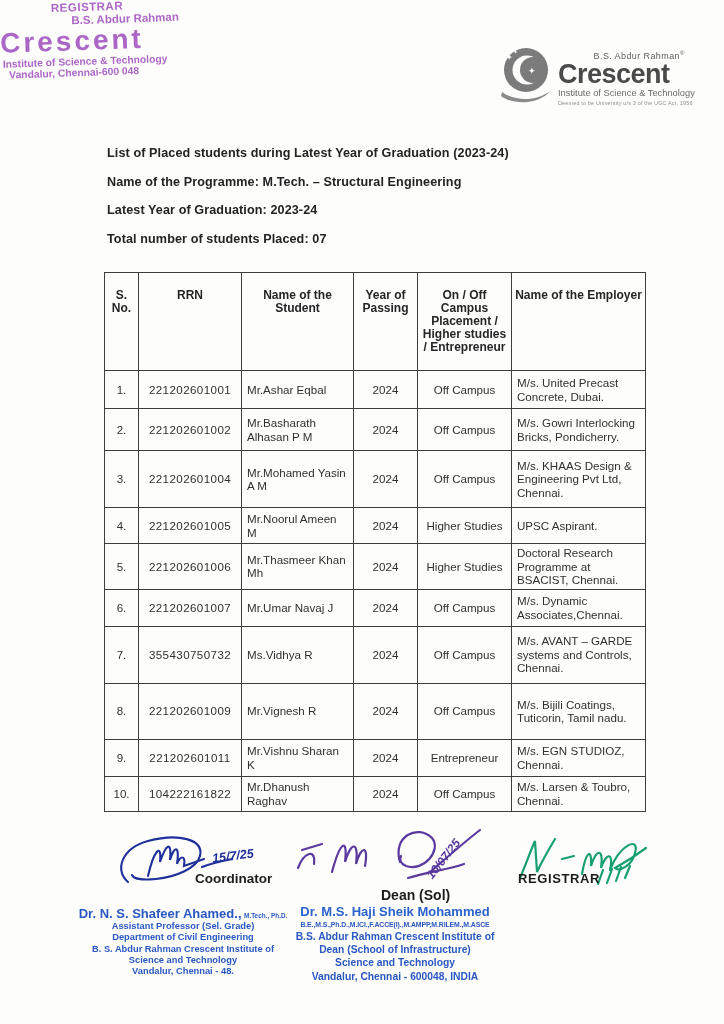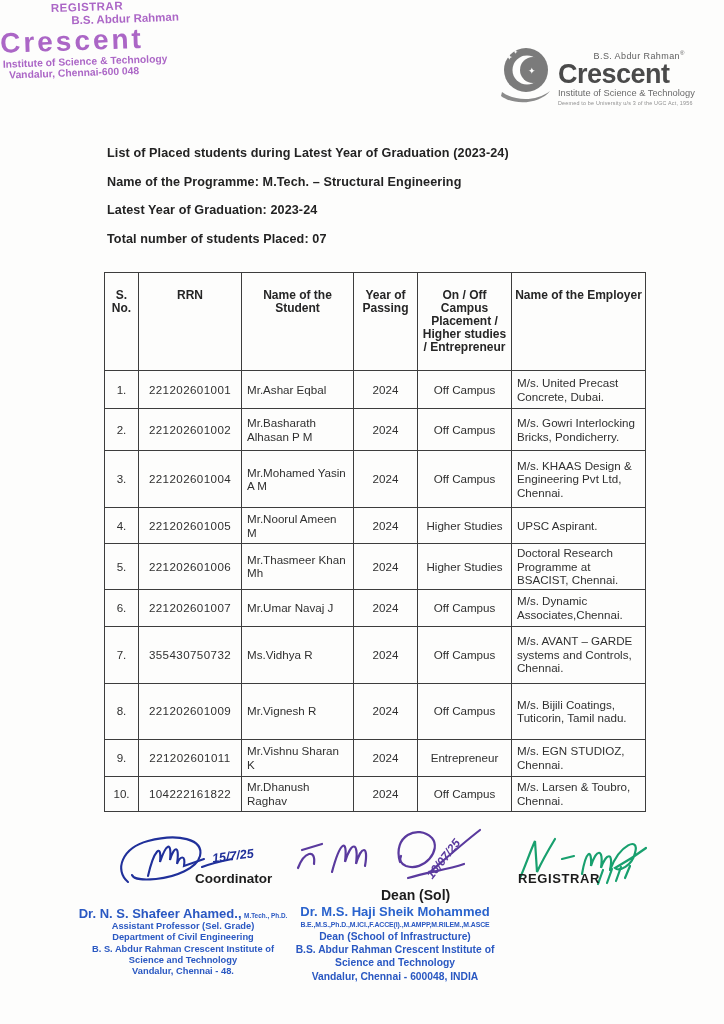--- a/index.html
+++ b/index.html
@@ -210,22 +210,22 @@
       <path d="M112,42 C104,16 130,4 144,18 C154,30 136,52 118,46 C113,44 111,40 113,36"></path>
       <path d="M142,52 C156,40 174,24 192,10"></path>
       <path d="M120,58 C140,52 158,50 176,44"></path>
     </g>
   </svg>
   <div class="sig-date" style="left:420px;top:852px;color:#5a3a9e;transform:rotate(-52deg);font-size:12px">10/07/25</div>
   <div class="role-label dean-label">Dean (Sol)</div>
   <div class="stamp stamp-blue dean-stamp">
     <div class="s-name">Dr. M.S. Haji Sheik Mohammed</div>
     <div class="s-cred">B.E.,M.S.,Ph.D.,M.ICI.,F.ACCE(I).,M.AMPP,M.RILEM.,M.ASCE</div>
+    <div class="s-line">B.S. Abdur Rahman Crescent Institute of</div>
     <div class="s-line">Dean (School of Infrastructure)</div>
-    <div class="s-line">B.S. Abdur Rahman Crescent Institute of</div>
     <div class="s-line">Science and Technology</div>
     <div class="s-line">Vandalur, Chennai - 600048, INDIA</div>
   </div>
 
   <svg class="sig-svg" style="left:512px;top:826px" width="140" height="66" viewBox="0 0 140 66">
     <g fill="none" stroke="#18a06e" stroke-width="2.2" stroke-linecap="round">
       <path d="M8,52 C14,38 18,26 23,15 L25,46 C31,33 37,23 43,13"></path>
       <path d="M50,33 L62,30"></path>
       <path d="M70,48 C74,25 80,21 79,40 C84,23 92,21 89,42 C94,27 102,25 98,44"></path>
       <path d="M98,44 C108,18 128,10 123,27 C120,40 107,46 103,42 C112,37 122,31 134,22"></path>

